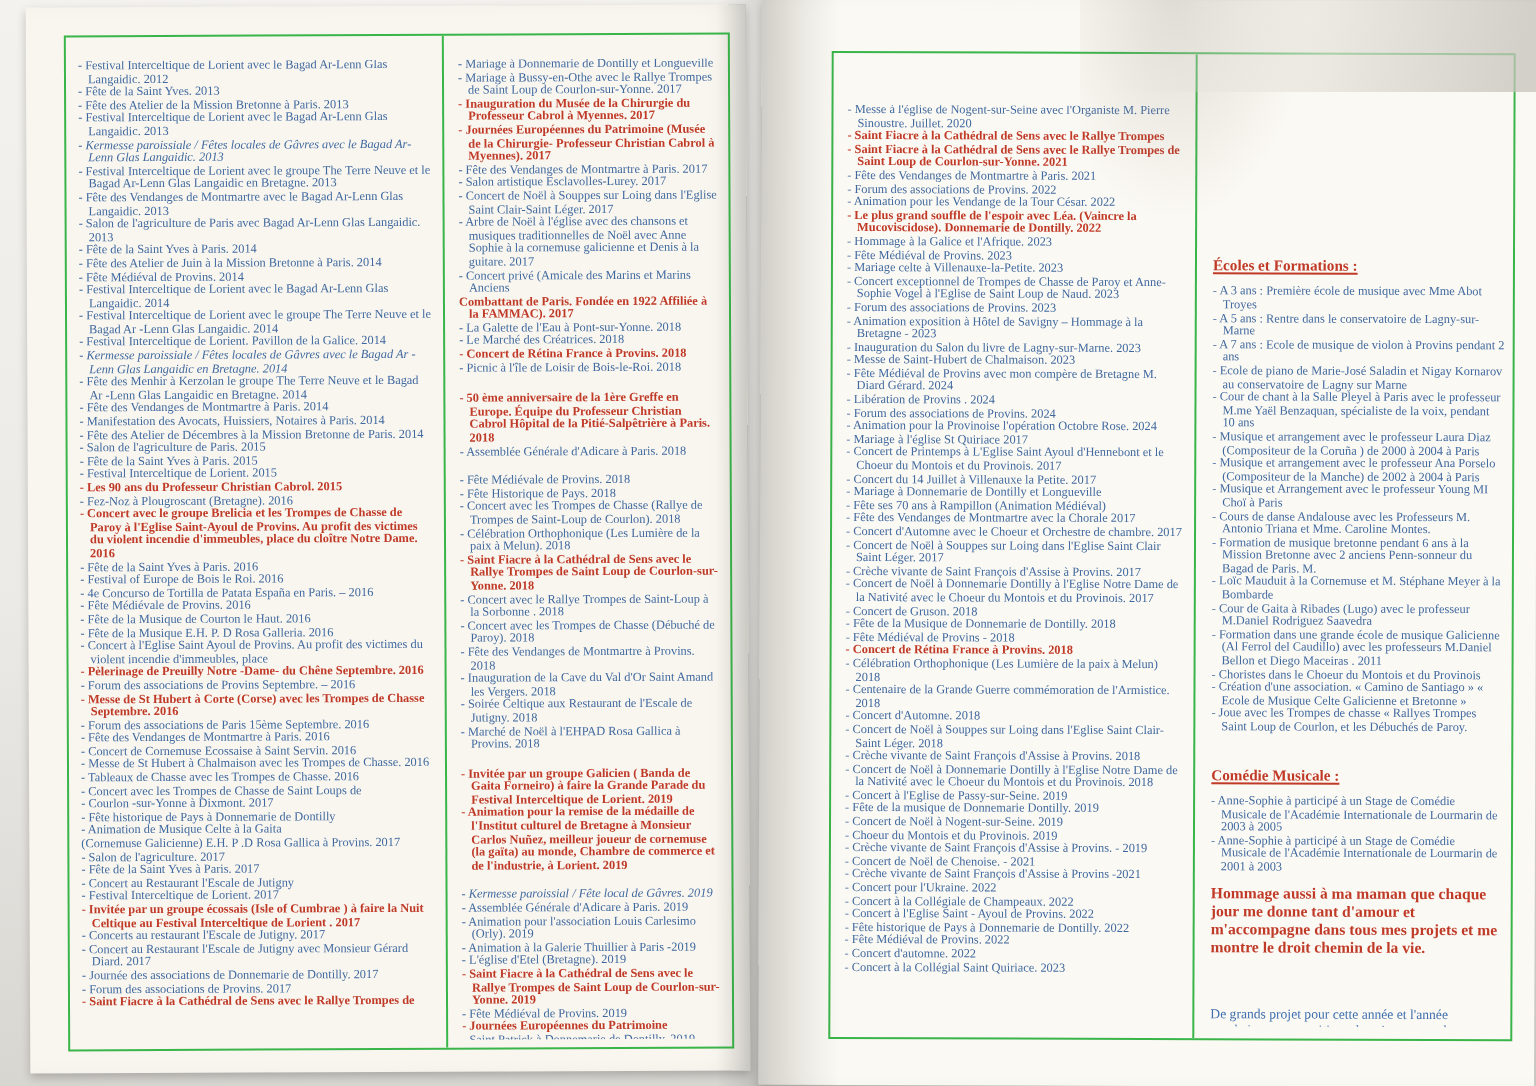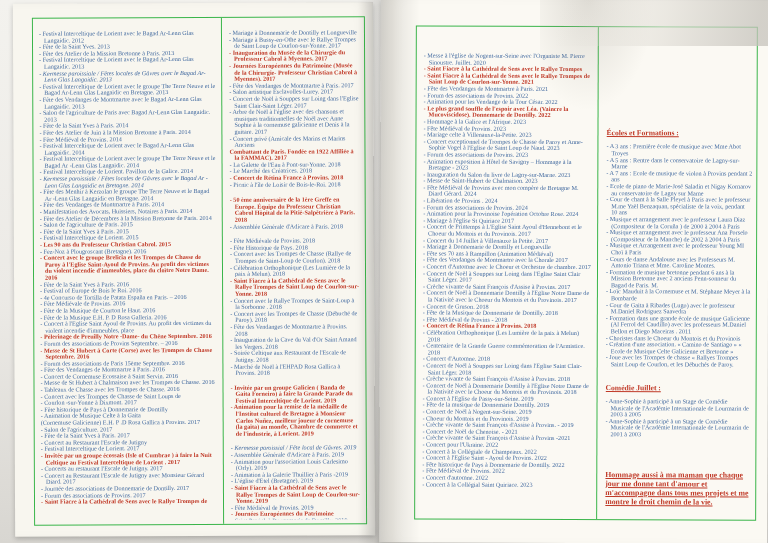--- a/index.html
+++ b/index.html
@@ -239,26 +239,26 @@
           <div class="ln b">- Musique et Arrangement avec le professeur Young MI Choï à Paris</div>
           <div class="ln b">- Cours de danse Andalouse avec les Professeurs M. Antonio Triana et Mme. Caroline Montes.</div>
           <div class="ln b">- Formation de musique bretonne pendant 6 ans à la Mission Bretonne avec 2 anciens Penn-sonneur du Bagad de Paris. M.</div>
           <div class="ln b">- Loïc Mauduit à la Cornemuse et M. Stéphane Meyer à la Bombarde</div>
           <div class="ln b">- Cour de Gaita à Ribades (Lugo) avec le professeur M.Daniel Rodriguez Saavedra</div>
           <div class="ln b">- Formation dans une grande école de musique Galicienne (Al Ferrol del Caudillo) avec les professeurs M.Daniel Bellon et Diego Maceiras . 2011</div>
           <div class="ln b">- Choristes dans le Choeur du Montois et du Provinois</div>
           <div class="ln b">- Création d'une association. « Camino de Santiago » « Ecole de Musique Celte Galicienne et Bretonne »</div>
           <div class="ln b">- Joue avec les Trompes de chasse « Rallyes Trompes Saint Loup de Courlon, et les Débuchés de Paroy.</div>
         </div>
-      <div class="heading" style="margin-top:16px;">Comédie Juillet :</div>
+      <div class="heading" style="margin-top:16px;">Comédie Musicale :</div>
       <div>
           <div class="ln b">- Anne-Sophie à participé à un Stage de Comédie Musicale de l'Académie Internationale de Lourmarin de 2003 à 2005</div>
           <div class="ln b">- Anne-Sophie à participé à un Stage de Comédie Musicale de l'Académie Internationale de Lourmarin de 2001 à 2003</div>
         </div>
-      <div class="para red" style="margin-top:32px;text-decoration:underline;">Hommage aussi à ma maman que chaque jour me donne tant d'amour et m'accompagne dans tous mes projets et me montre le droit chemin de la vie.</div>
+      <div class="para red" style="margin-top:4px;">Hommage aussi à ma maman que chaque jour me donne tant d'amour et m'accompagne dans tous mes projets et me montre le droit chemin de la vie.</div>
       <div class="para blue" style="margin-top:26px;">De grands projet pour cette année et l'année prochaine, en expositions de peintures, sculptures, boîtes en Toile de Jouy, Bijoux, et concerts.</div>
     </div>
   </div>
 </div>
 
 <div class="fold"></div>
 <div class="wrinkle"></div>
 <div class="curl"></div>
 
 </body></html>

